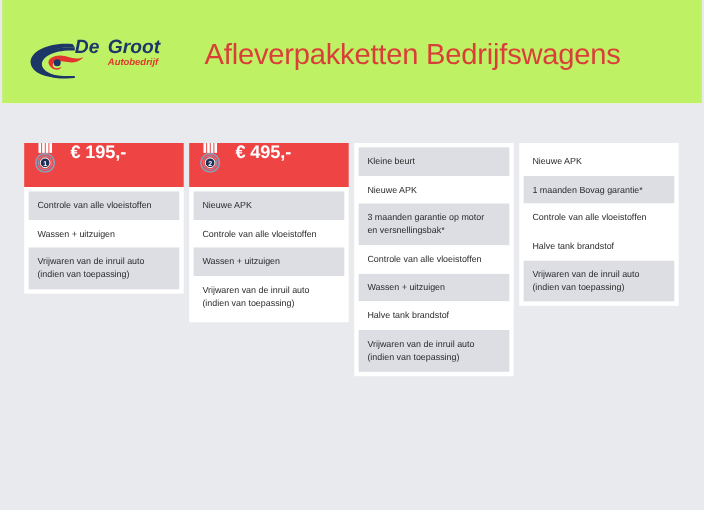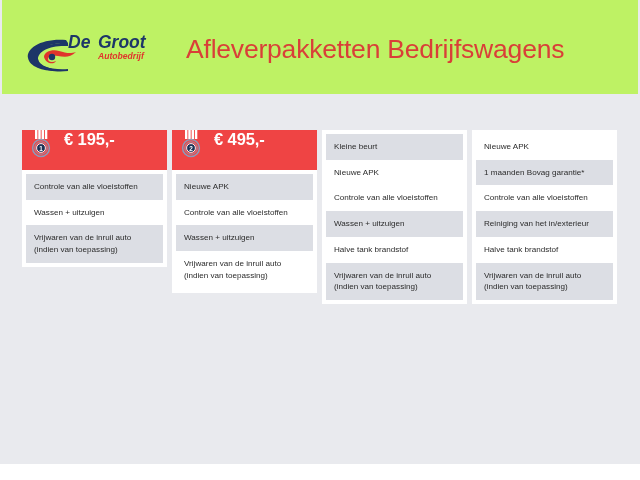--- a/index.html
+++ b/index.html
@@ -198,32 +198,32 @@
             <div class="item alt">Nieuwe APK</div>
             <div class="item">Controle van alle vloeistoffen</div>
             <div class="item alt">Wassen + uitzuigen</div>
             <div class="item">Vrijwaren van de inruil auto<br>(indien van toepassing)</div>
           </div>
         </div>
         <div class="column">
           <div class="col-list">
             <div class="item alt">Kleine beurt</div>
             <div class="item">Nieuwe APK</div>
+            <div class="item alt">3 maanden garantie op motor<br>en versnellingsbak*</div>
             <div class="item">Controle van alle vloeistoffen</div>
             <div class="item alt">Wassen + uitzuigen</div>
             <div class="item">Halve tank brandstof</div>
             <div class="item alt">Vrijwaren van de inruil auto<br>(indien van toepassing)</div>
           </div>
         </div>
         <div class="column">
           <div class="col-list">
             <div class="item">Nieuwe APK</div>
             <div class="item alt">1 maanden Bovag garantie*</div>
             <div class="item">Controle van alle vloeistoffen</div>
-            <div class="item alt">Reiniging van het in/exterieur</div>
             <div class="item">Halve tank brandstof</div>
             <div class="item alt">Vrijwaren van de inruil auto<br>(indien van toepassing)</div>
           </div>
         </div>
       </div>
 
   </div>
 
   <div id="bottom-strip"></div>
 </div>

